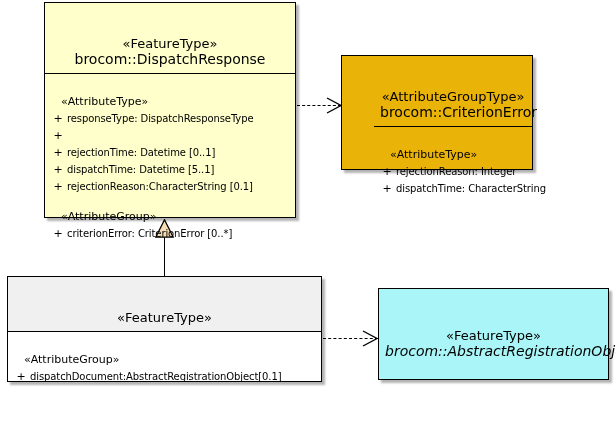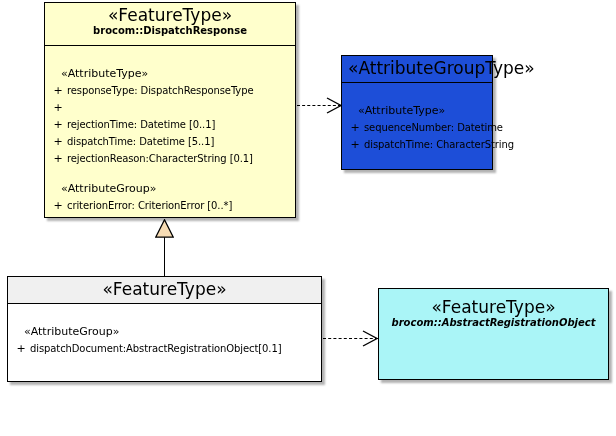--- a/index.html
+++ b/index.html
@@ -27,28 +27,29 @@
   }
   .uml-header {
     box-sizing: border-box;
     text-align: center;
     padding: 5px 6px 6px 6px;
     border-bottom: 1.5px solid #000000;
   }
   .uml-header.no-rule { border-bottom: none; }
   .stereotype {
     display: block;
-    font-size: 17px;
+    font-size: 13px;
     line-height: 15px;
     white-space: nowrap;
+    margin-top: 28px;
   }
   .classname {
     display: block;
-    font-weight: bold;
-    font-size: 10px;
+    font-weight: normal;
+    font-size: 14px;
     line-height: 16px;
     white-space: nowrap;
   }
   .classname.italic { font-style: italic; }
 
   .uml-body {
     box-sizing: border-box;
     padding: 6px 4px 7px 4px;
   }
   .group-label {
@@ -76,22 +77,23 @@
   }
 
   
   #box-dispatch-response {
     left: 44px;  top: 2px;
     width: 252px; height: 216px;
     background: #ffffcc;
   }
   #box-criterion-error {
     left: 341px; top: 55px;
-    width: 152px; height: 115px;
-    background: #1d4ed8;
+    width: 192px; height: 115px;
+    background: #eab308;
+    padding-left: 32px;
   }
   #box-dispatch-data-response {
     left: 7px;   top: 276px;
     width: 315px; height: 106px;
     background: #ffffff;
   }
   #box-dispatch-data-response .uml-header { background: #f0f0f0; }
   #box-abstract-registration-object {
     left: 378px; top: 288px;
     width: 231px; height: 92px;
@@ -191,26 +193,27 @@
       <span class="attr-vis">+</span>
       <span class="attr-text">criterionError: CriterionError [0..*]</span>
     </div>
 
   </div>
 </div>
 
 <div class="uml-class" id="box-criterion-error">
   <div class="uml-header">
     <span class="stereotype">«AttributeGroupType»</span>
+    <span class="classname">brocom::CriterionError</span>
   </div>
   <div class="uml-body">
     <div class="group-label">«AttributeType»</div>
     <div class="attr-row">
       <span class="attr-vis">+</span>
-      <span class="attr-text">sequenceNumber: Datetime</span>
+      <span class="attr-text">rejectionReason: Integer</span>
     </div>
     <div class="attr-row">
       <span class="attr-vis">+</span>
       <span class="attr-text">dispatchTime: CharacterString</span>
     </div>
   </div>
 </div>
 
 <div class="uml-class" id="box-dispatch-data-response">
   <div class="uml-header">

